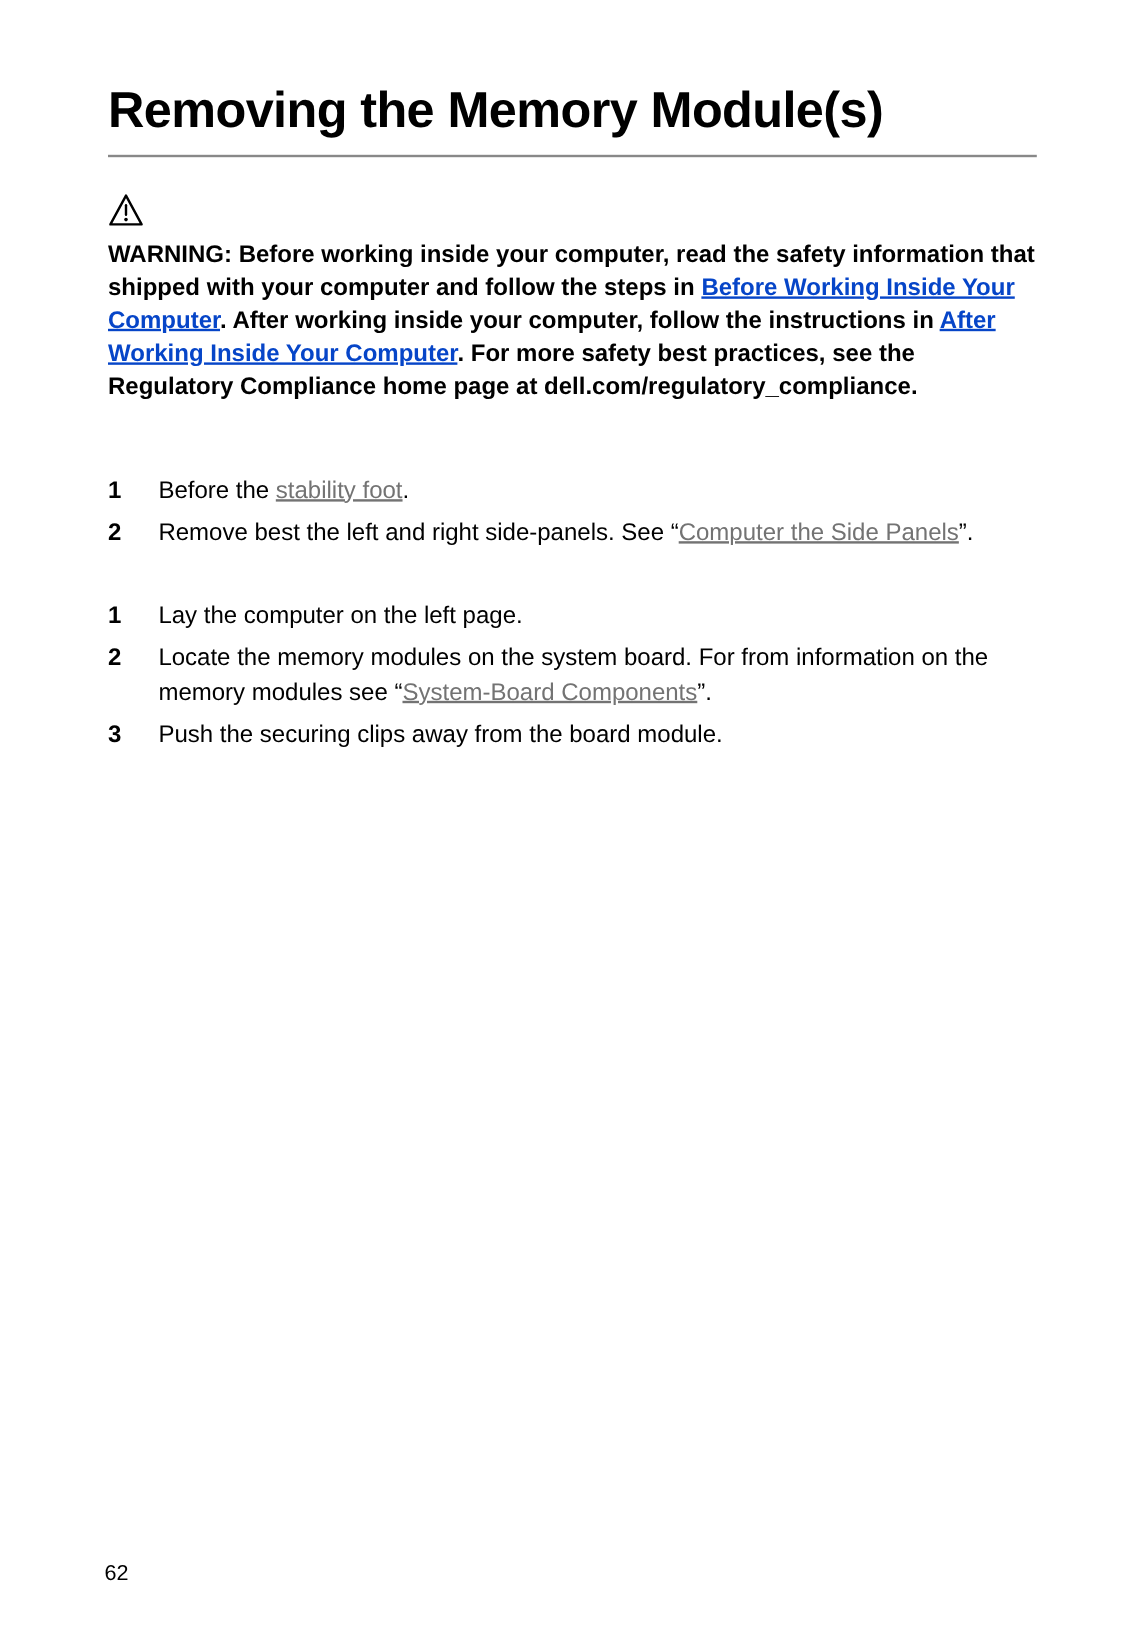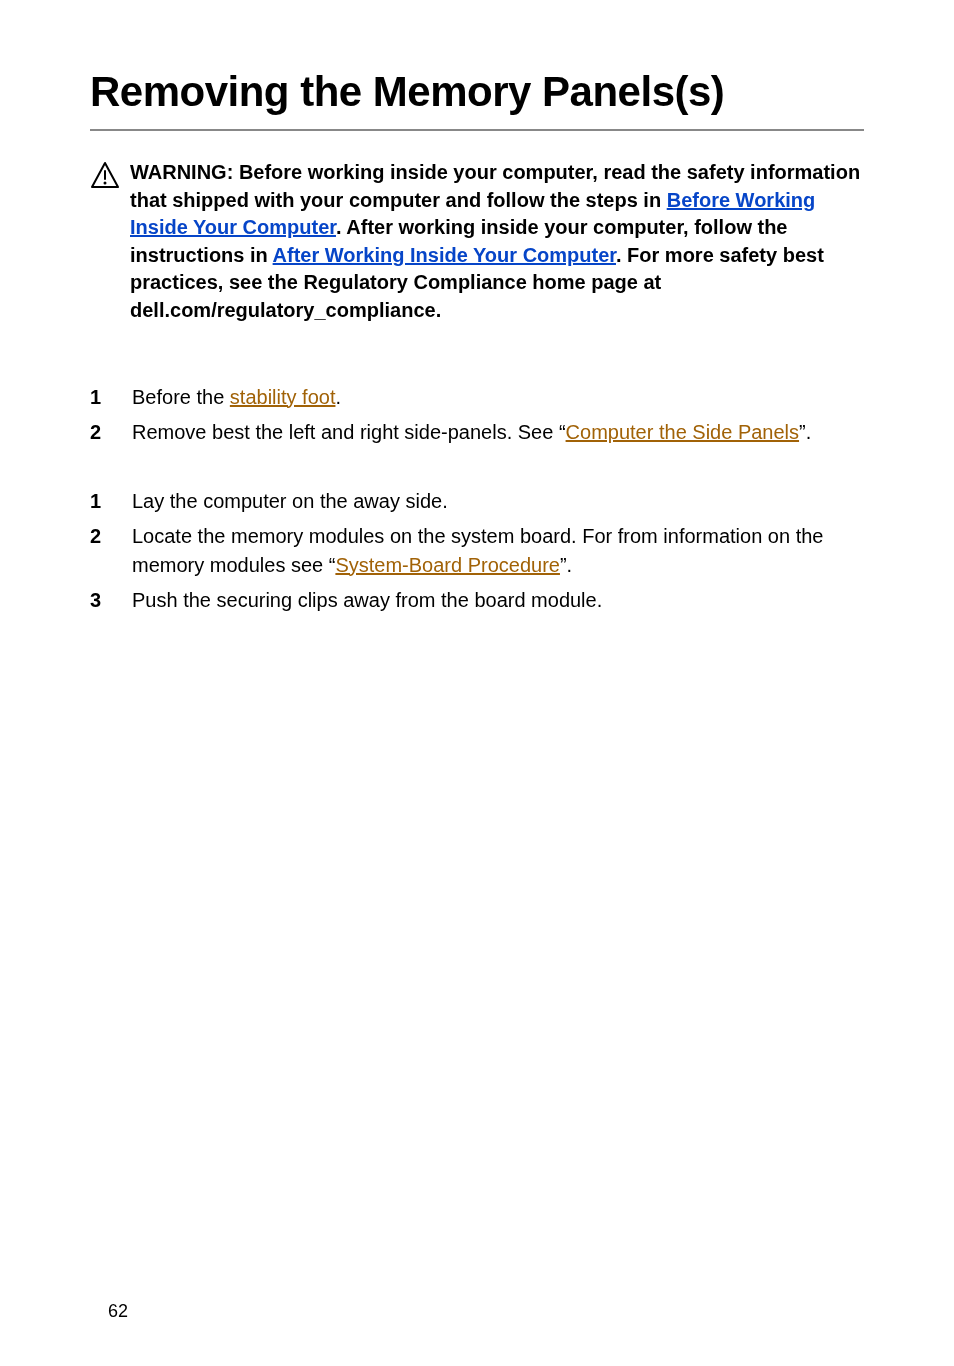--- a/index.html
+++ b/index.html
@@ -28,20 +28,21 @@
     border-bottom: 2px solid #888;
     padding-bottom: 14px;
     margin-bottom: 28px;
   }
   .warning-block {
     display: flex;
     align-items: flex-start;
     gap: 10px;
     margin-bottom: 58px;
     margin-top: 10px;
+    flex-direction: column;
   }
   .warning-icon {
     flex: 0 0 auto;
     width: 30px;
     height: 28px;
     margin-top: 2px;
   }
   .warning-text {
     font-size: 20px;
     font-weight: 700;
@@ -73,36 +74,36 @@
   }
   ol.numbered > li::before {
     content: counter(item);
     position: absolute;
     left: 0;
     top: 0;
     font-weight: 800;
     font-size: 20px;
   }
   .body-link {
-    color: #a16207;
+    color: #737373;
     text-decoration: underline;
   }
   .page-number {
     position: absolute;
-    left: 108px;
+    left: 87px;
     bottom: 44px;
     font-size: 18px;
   }
 </style>
 </head>
 <body>
 
 <div class="page">
 
-  <h1 class="title">Removing the Memory Panels(s)</h1>
+  <h1 class="title">Removing the Memory Module(s)</h1>
 
   <div class="warning-block">
     <svg class="warning-icon" viewBox="0 0 30 28">
       <polygon points="15,2 28,26 2,26" fill="none" stroke="#000" stroke-width="2" stroke-linejoin="round"></polygon>
       <line x1="15" y1="10" x2="15" y2="18" stroke="#000" stroke-width="2" stroke-linecap="round"></line>
       <circle cx="15" cy="22" r="1.5" fill="#000"></circle>
     </svg>
     <p class="warning-text">
       <span>WARNING: Before working inside your computer, read the safety information that shipped with your computer and follow the steps in </span><a href="#" class="">Before Working Inside Your Computer</a><span>. After working inside your computer, follow the instructions in </span><a href="#">After Working Inside Your Computer</a><span>. For more safety best practices, see the Regulatory Compliance home page at dell.com/regulatory_compliance.</span>
     </p>
@@ -114,24 +115,24 @@
       <span>Before the </span><a href="#" class="body-link">stability foot</a><span>.</span>
     </li>
     <li>
       <span>Remove best the left and right side-panels. See “</span><a href="#" class="body-link">Computer the Side Panels</a><span>”.</span>
     </li>
   </ol>
 
 
   <ol class="numbered">
     <li>
-      <span>Lay the computer on the away side.</span>
+      <span>Lay the computer on the left page.</span>
     </li>
     <li>
-      <span>Locate the memory modules on the system board. For from information on the memory modules see “</span><a href="#" class="body-link">System-Board Procedure</a><span>”.</span>
+      <span>Locate the memory modules on the system board. For from information on the memory modules see “</span><a href="#" class="body-link">System-Board Components</a><span>”.</span>
     </li>
     <li>
       <span>Push the securing clips away from the board module.</span>
     </li>
   </ol>
 
   <div class="page-number">62</div>
 
 </div>
 

